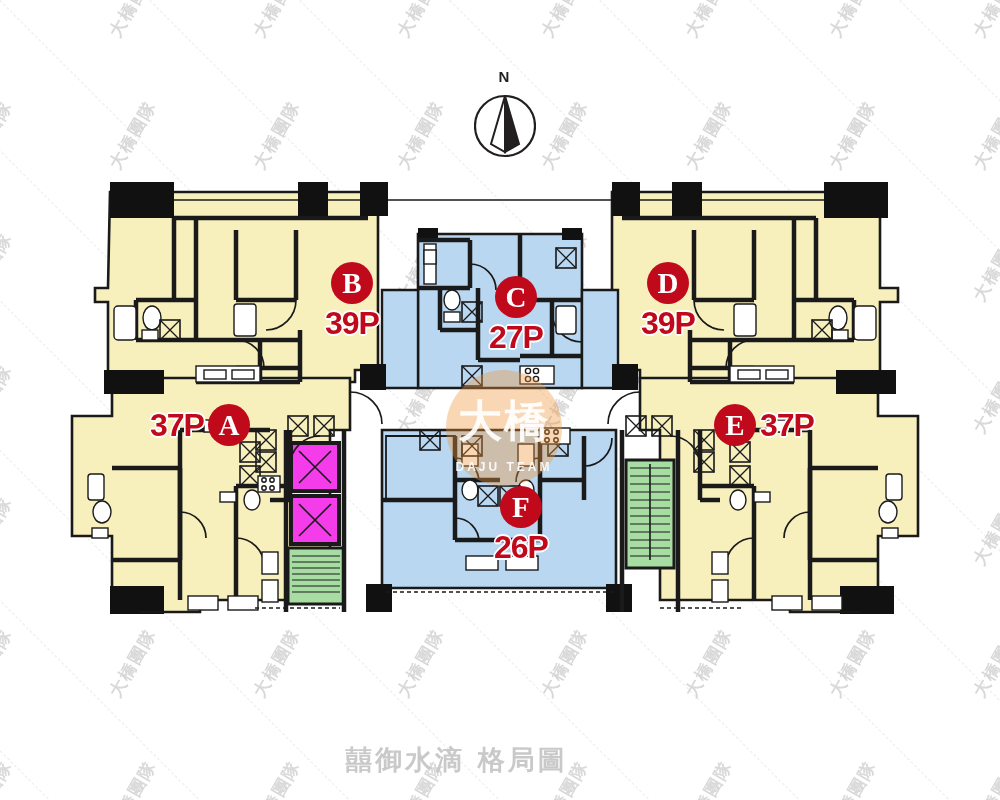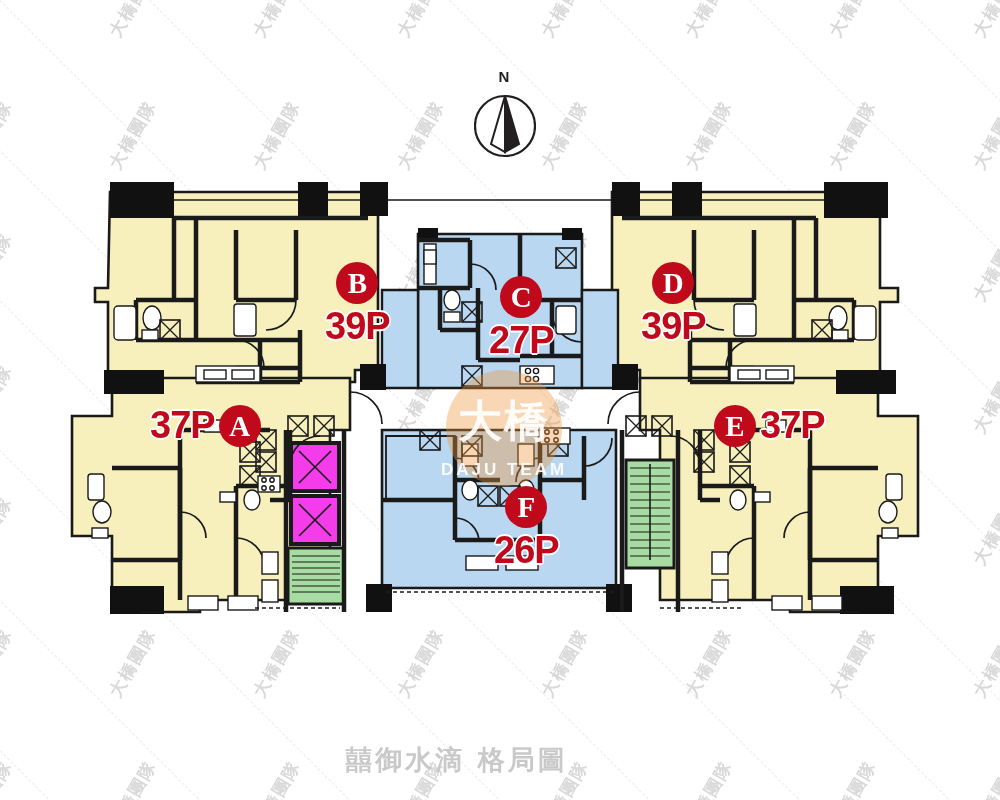--- a/index.html
+++ b/index.html
@@ -27,28 +27,28 @@
 
   
   #center-logo{position:absolute;left:438px;top:370px;width:132px;height:132px;z-index:4;
       pointer-events:none;}
   #center-logo .disc{position:absolute;left:8px;top:0;width:116px;height:116px;
       border-radius:50%;background:rgba(240,150,60,.38);}
   #center-logo .cn{position:absolute;left:0;top:22px;width:132px;text-align:center;
       font-size:44px;font-weight:700;color:rgba(255,255,255,.92);
       letter-spacing:2px;font-family:"DejaVu Sans",sans-serif;}
   #center-logo .en{position:absolute;left:0;top:90px;width:132px;text-align:center;
-      font-size:17px;font-weight:700;color:rgba(255,255,255,.9);letter-spacing:3px;}
+      font-size:12px;font-weight:700;color:rgba(255,255,255,.9);letter-spacing:3px;}
 
   
   .badge-group{position:absolute;z-index:7;display:flex;align-items:center;gap:4px;}
   .badge{width:42px;height:42px;border-radius:50%;background:#c00a1c;
          color:#fff;font-size:29px;font-weight:700;line-height:42px;text-align:center;
          font-family:"Liberation Serif",serif;}
-  .area{font-size:38px;font-weight:700;color:#c00a1c;
+  .area{font-size:32px;font-weight:700;color:#c00a1c;
         -webkit-text-stroke:0px;
         text-shadow:
            1.6px 0 #fff,-1.6px 0 #fff,0 1.6px #fff,0 -1.6px #fff,
            1.2px 1.2px #fff,-1.2px 1.2px #fff,1.2px -1.2px #fff,-1.2px -1.2px #fff;
         font-family:"Liberation Sans",sans-serif;letter-spacing:-1px;}
   .stack{flex-direction:column;gap:1px;}
 
   
   #footer{position:absolute;left:0;top:742px;width:913px;text-align:center;z-index:5;
      font-size:27px;font-weight:700;color:#c9c9c9;letter-spacing:3px;

